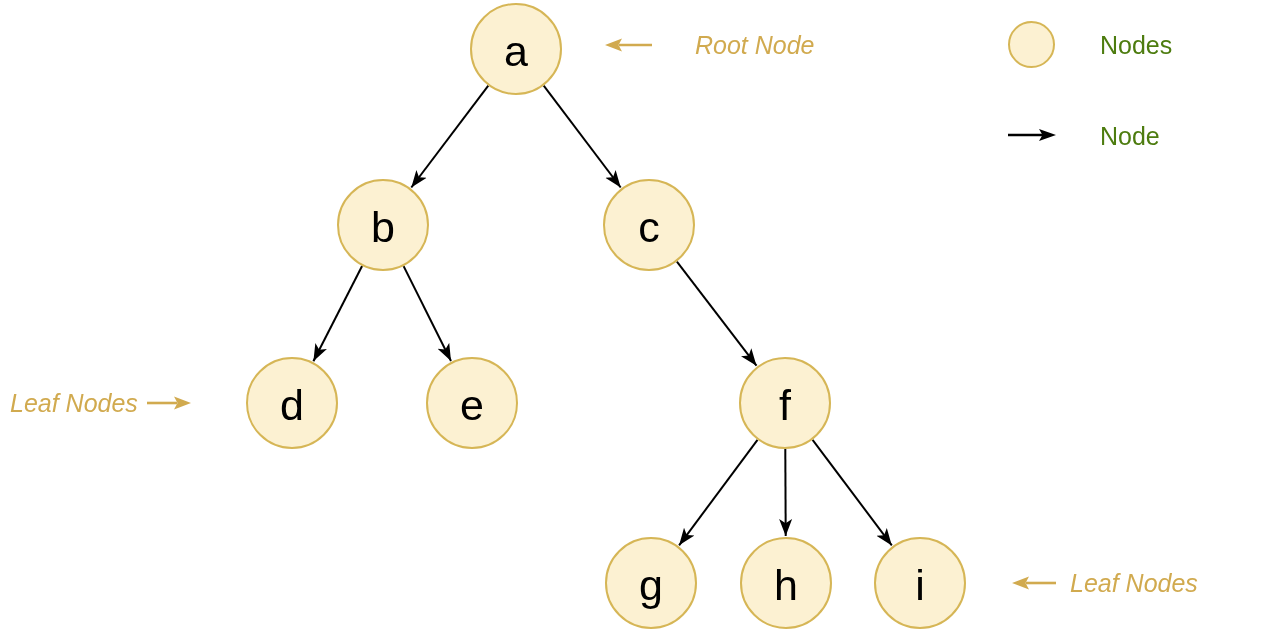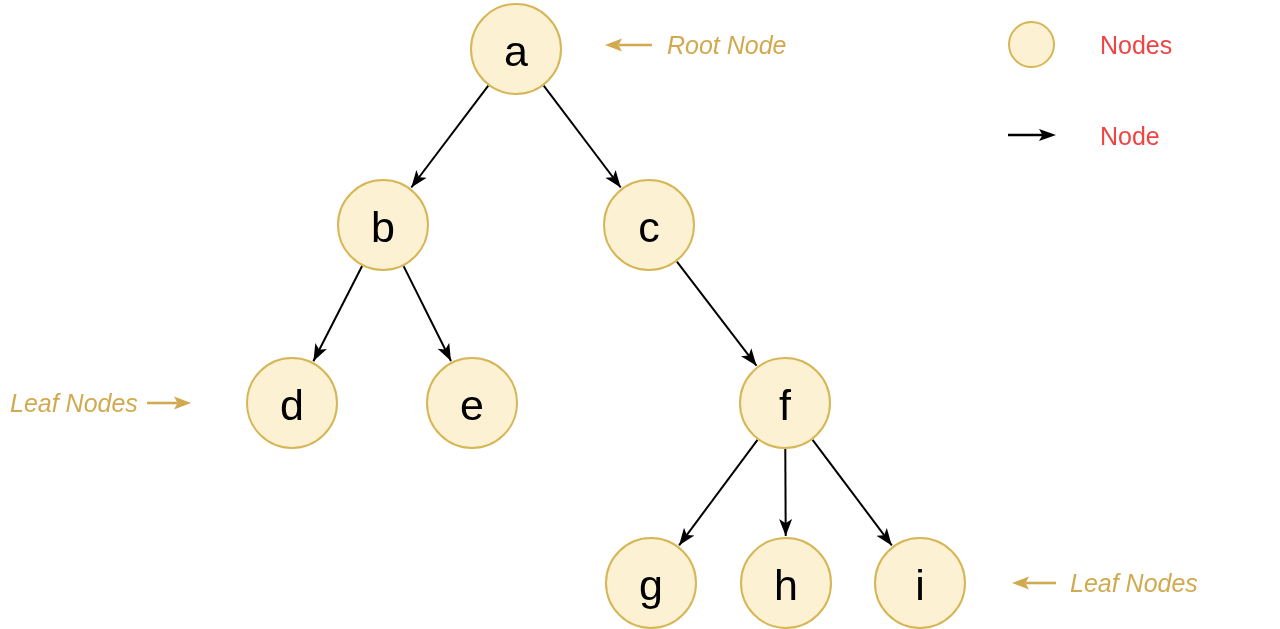--- a/index.html
+++ b/index.html
@@ -27,41 +27,41 @@
     align-items: center;
     color: var(--gold, #D1AA4F);
     font-style: italic;
     font-size: 25px;
     line-height: 30px;
     white-space: nowrap;
   }
   .ann-arrow { display: block; }
   .ann-arrow .arrow-line { stroke: var(--gold, #D1AA4F); stroke-width: 2.6; fill: none; }
   .ann-arrow .arrow-head { fill: var(--gold, #D1AA4F); stroke: none; }
-  #ann-root { left: 605px; top: 30px; }
+  #ann-root { left: 605px; top: 30px; gap: 28px; }
   #ann-root .ann-text { margin-left: 14px; }
   #ann-leaf-left { left: 10px; top: 388px; }
   #ann-leaf-left .ann-arrow { margin-left: 9px; }
   #ann-leaf-right { left: 1012px; top: 568px; }
   #ann-leaf-right .ann-text { margin-left: 13px; }
 
   
   .legend-circle {
     position: absolute;
     left: 1008px; top: 21px;
     width: 47px; height: 47px;
     border-radius: 50%;
     background: var(--node-fill, #FCF1D2);
     border: 2px solid var(--node-stroke, #D6B656);
   }
   .legend-label {
     position: absolute;
     font-size: 25px;
     line-height: 26px;
-    color: #ef4444;
+    color: #4d7c0f;
     white-space: nowrap;
   }
   #legend-nodes-label { left: 1100px; top: 32px; }
   #legend-edges-label { left: 1100px; top: 123px; }
   .legend-arrow { position: absolute; left: 1008px; top: 127px; display: block; }
   .legend-arrow .arrow-line { stroke: var(--edge, #000000); stroke-width: 2.4; fill: none; }
   .legend-arrow .arrow-head { fill: var(--edge, #000000); stroke: none; }
 </style>
 </head>
 <body>

